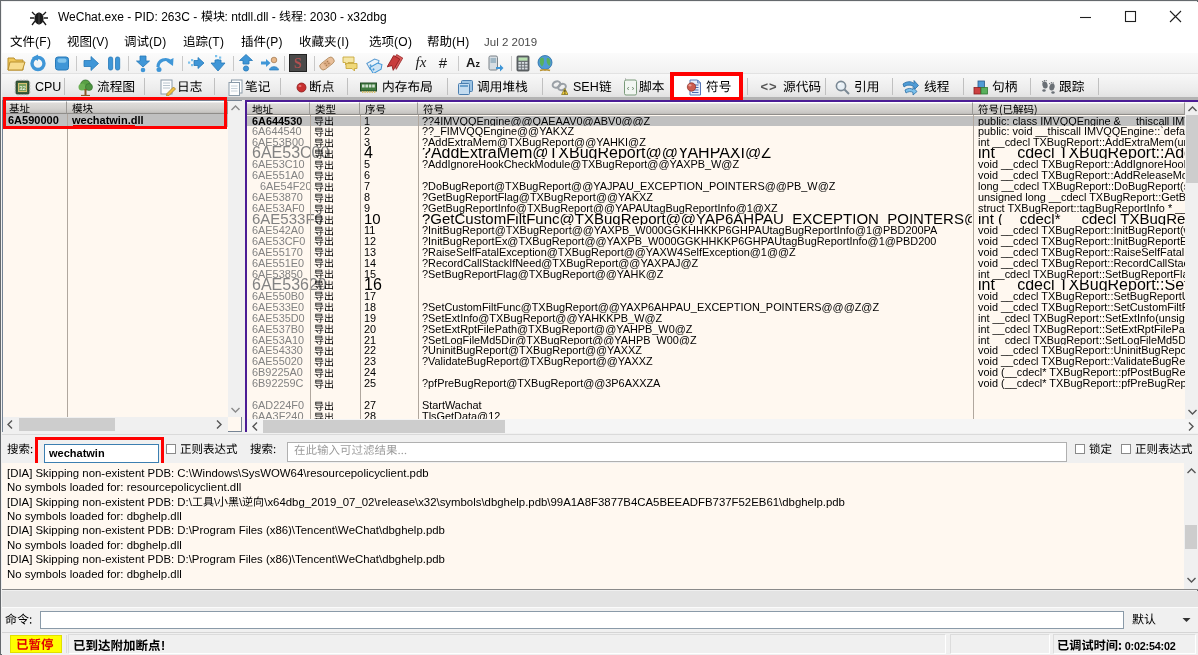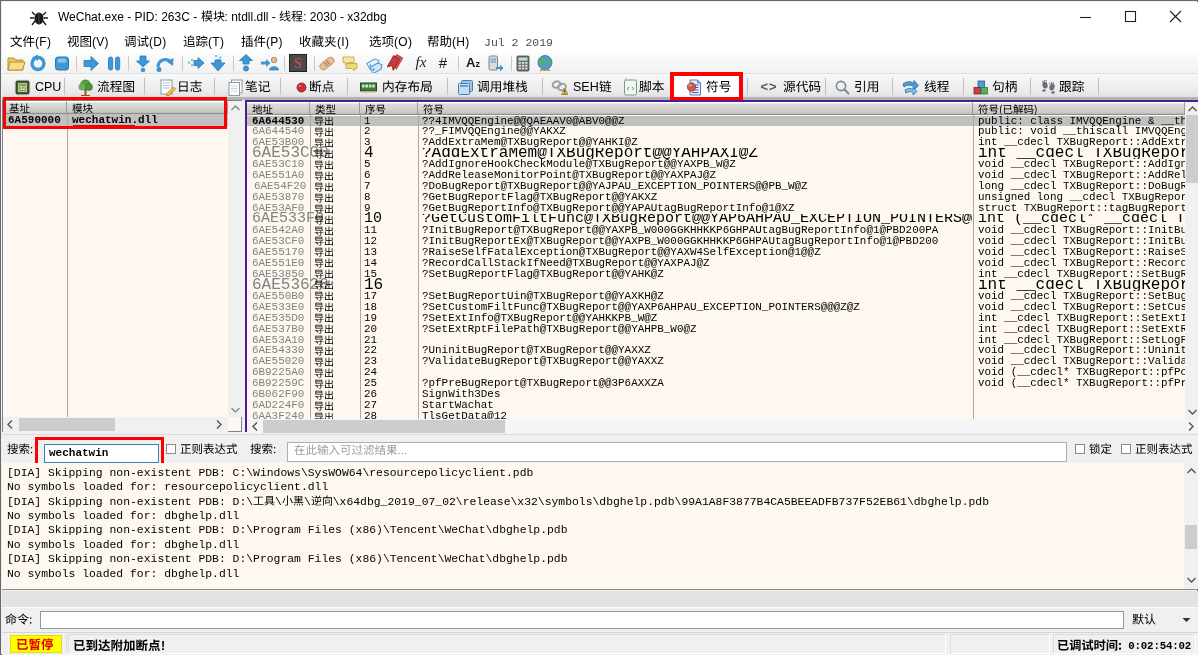--- a/index.html
+++ b/index.html
@@ -1,20 +1,20 @@
 <!DOCTYPE html>
 <html><head><meta charset="utf-8"><style>
 *{margin:0;padding:0;box-sizing:border-box}
 html,body{width:1198px;height:655px;overflow:hidden;background:#fff}
 body{font-family:"Liberation Sans",sans-serif;position:relative}
 #win{position:absolute;left:0;top:0;width:1198px;height:655px;border:1px solid #65696d;background:#f0f0f0}
 .abs{position:absolute}
 svg{display:block}
 .lbl svg{display:inline-block;vertical-align:middle}
-.mono{font-family:Liberation Mono, monospace}
+.mono{font-family:Liberation Sans, sans-serif}
 .row-sym{white-space:pre;overflow:hidden}
 .hdrcell{position:absolute;top:0;height:13px;background:linear-gradient(#ffffff 0%,#dedcd9 8%,#d5d3d0 55%,#c8c6c3 90%,#bab8b5 100%);border-right:1px solid #9c9a97;border-bottom:1px solid #8f8d8a;border-top:1px solid #fff}
 .tick{position:absolute;width:10px;height:10px;border:1px solid #8a8a8a;background:#fff}
 .etch{position:absolute;border:1px solid #dcdcdc;border-right-color:#fff;border-bottom-color:#fff}
 </style></head><body>
 <div id="win">
 <div class="abs" style="left:1px;top:1px;width:1196px;height:28px;background:#fff">
       <svg class="abs" style="left:27px;top:9px" width="20" height="15" viewBox="0 0 20 15">
 <g stroke="#1a1a1a" stroke-width="1.3" fill="none">
 <path d="M3 1 L6 4 M17 1 L14 4 M1 7 L5 7 M19 7 L15 7 M3 14 L6 10 M17 14 L14 10"></path>
@@ -533,25 +533,24 @@
           </div>
           <div class="abs mono" style="left:0;top:54.75px;width:938px;height:10.95px;font-size:10.9px;line-height:10.95px">
             <span class="abs" style="left:5px;color:#828282;">6AE551A0</span>
             <span class="abs" style="left:67px;top:0.5px">
               <svg width="20" height="12" viewBox="0 0 20 12" fill="#000">
                 <use href="#c5bfc" transform="translate(0.0,8.8) scale(0.010000,-0.010000)"></use>
                 <use href="#c51fa" transform="translate(10.0,8.8) scale(0.010000,-0.010000)"></use>
               </svg>
             </span>
             <span class="abs" style="left:117px">6</span>
-            <span class="abs row-sym" style="left:175px;width:550px">?AddReleaseMonitorPoint@TXBugReport@@YAXPAJ@Z</span>
             <span class="abs row-sym" style="left:731px;width:207px">void __cdecl TXBugReport::AddReleaseMonitorPoint(long *)</span>
           </div>
           <div class="abs mono" style="left:0;top:65.70px;width:938px;height:10.95px;font-size:10.9px;line-height:10.95px">
-            <span class="abs" style="left:7px;color:#828282;text-align:center;">6AE54F20</span>
+            <span class="abs" style="left:13px;color:#828282;text-align:center;">6AE54F20</span>
             <span class="abs" style="left:67px;top:0.5px">
               <svg width="20" height="12" viewBox="0 0 20 12" fill="#000">
                 <use href="#c5bfc" transform="translate(0.0,8.8) scale(0.010000,-0.010000)"></use>
                 <use href="#c51fa" transform="translate(10.0,8.8) scale(0.010000,-0.010000)"></use>
               </svg>
             </span>
             <span class="abs" style="left:117px">7</span>
             <span class="abs row-sym" style="left:175px;width:550px">?DoBugReport@TXBugReport@@YAJPAU_EXCEPTION_POINTERS@@PB_W@Z</span>
             <span class="abs row-sym" style="left:731px;width:207px">long __cdecl TXBugReport::DoBugReport(struct _EXCEPTION_POINTERS *,wchar_t const *)</span>
           </div>
@@ -664,21 +663,20 @@
           </div>
           <div class="abs mono" style="left:0;top:175.20px;width:938px;height:10.95px;font-size:10.9px;line-height:10.95px">
             <span class="abs" style="left:5px;color:#828282;">6AE550B0</span>
             <span class="abs" style="left:67px;top:0.5px">
               <svg width="20" height="12" viewBox="0 0 20 12" fill="#000">
                 <use href="#c5bfc" transform="translate(0.0,8.8) scale(0.010000,-0.010000)"></use>
                 <use href="#c51fa" transform="translate(10.0,8.8) scale(0.010000,-0.010000)"></use>
               </svg>
             </span>
             <span class="abs" style="left:117px">17</span>
-            <span class="abs row-sym" style="left:175px;width:550px">?SetBugReportUin@TXBugReport@@YAXKH@Z</span>
             <span class="abs row-sym" style="left:731px;width:207px">void __cdecl TXBugReport::SetBugReportUin(unsigned long,int)</span>
           </div>
           <div class="abs mono" style="left:0;top:186.15px;width:938px;height:10.95px;font-size:10.9px;line-height:10.95px">
             <span class="abs" style="left:5px;color:#828282;">6AE533E0</span>
             <span class="abs" style="left:67px;top:0.5px">
               <svg width="20" height="12" viewBox="0 0 20 12" fill="#000">
                 <use href="#c5bfc" transform="translate(0.0,8.8) scale(0.010000,-0.010000)"></use>
                 <use href="#c51fa" transform="translate(10.0,8.8) scale(0.010000,-0.010000)"></use>
               </svg>
             </span>
@@ -712,20 +710,21 @@
           </div>
           <div class="abs mono" style="left:0;top:219.00px;width:938px;height:10.95px;font-size:10.9px;line-height:10.95px">
             <span class="abs" style="left:5px;color:#828282;">6AE53A10</span>
             <span class="abs" style="left:67px;top:0.5px">
               <svg width="20" height="12" viewBox="0 0 20 12" fill="#000">
                 <use href="#c5bfc" transform="translate(0.0,8.8) scale(0.010000,-0.010000)"></use>
                 <use href="#c51fa" transform="translate(10.0,8.8) scale(0.010000,-0.010000)"></use>
               </svg>
             </span>
             <span class="abs" style="left:117px">21</span>
+            <span class="abs row-sym" style="left:175px;width:550px">?SetLogFileMd5Dir@TXBugReport@@YAHPB_W00@Z</span>
             <span class="abs row-sym" style="left:731px;width:207px">int __cdecl TXBugReport::SetLogFileMd5Dir(wchar_t const *,wchar_t const *,wchar)</span>
           </div>
           <div class="abs mono" style="left:0;top:229.95px;width:938px;height:10.95px;font-size:10.9px;line-height:10.95px">
             <span class="abs" style="left:5px;color:#828282;">6AE54330</span>
             <span class="abs" style="left:67px;top:0.5px">
               <svg width="20" height="12" viewBox="0 0 20 12" fill="#000">
                 <use href="#c5bfc" transform="translate(0.0,8.8) scale(0.010000,-0.010000)"></use>
                 <use href="#c51fa" transform="translate(10.0,8.8) scale(0.010000,-0.010000)"></use>
               </svg>
             </span>
@@ -760,32 +759,20 @@
             <span class="abs" style="left:5px;color:#828282;">6B92259C</span>
             <span class="abs" style="left:67px;top:0.5px">
               <svg width="20" height="12" viewBox="0 0 20 12" fill="#000">
                 <use href="#c5bfc" transform="translate(0.0,8.8) scale(0.010000,-0.010000)"></use>
                 <use href="#c51fa" transform="translate(10.0,8.8) scale(0.010000,-0.010000)"></use>
               </svg>
             </span>
             <span class="abs" style="left:117px">25</span>
             <span class="abs row-sym" style="left:175px;width:550px">?pfPreBugReport@TXBugReport@@3P6AXXZA</span>
             <span class="abs row-sym" style="left:731px;width:207px">void (__cdecl* TXBugReport::pfPreBugReport)(void)</span>
-          </div>
-          <div class="abs mono" style="left:0;top:273.75px;width:938px;height:10.95px;font-size:10.9px;line-height:10.95px">
-            <span class="abs" style="left:5px;color:#828282;">6B062F90</span>
-            <span class="abs" style="left:67px;top:0.5px">
-              <svg width="20" height="12" viewBox="0 0 20 12" fill="#000">
-                <use href="#c5bfc" transform="translate(0.0,8.8) scale(0.010000,-0.010000)"></use>
-                <use href="#c51fa" transform="translate(10.0,8.8) scale(0.010000,-0.010000)"></use>
-              </svg>
-            </span>
-            <span class="abs" style="left:117px">26</span>
-            <span class="abs row-sym" style="left:175px;width:550px">SignWith3Des</span>
-            <span class="abs row-sym" style="left:731px;width:207px"></span>
           </div>
           <div class="abs mono" style="left:0;top:284.70px;width:938px;height:10.95px;font-size:10.9px;line-height:10.95px">
             <span class="abs" style="left:5px;color:#828282;">6AD224F0</span>
             <span class="abs" style="left:67px;top:0.5px">
               <svg width="20" height="12" viewBox="0 0 20 12" fill="#000">
                 <use href="#c5bfc" transform="translate(0.0,8.8) scale(0.010000,-0.010000)"></use>
                 <use href="#c51fa" transform="translate(10.0,8.8) scale(0.010000,-0.010000)"></use>
               </svg>
             </span>
             <span class="abs" style="left:117px">27</span>

